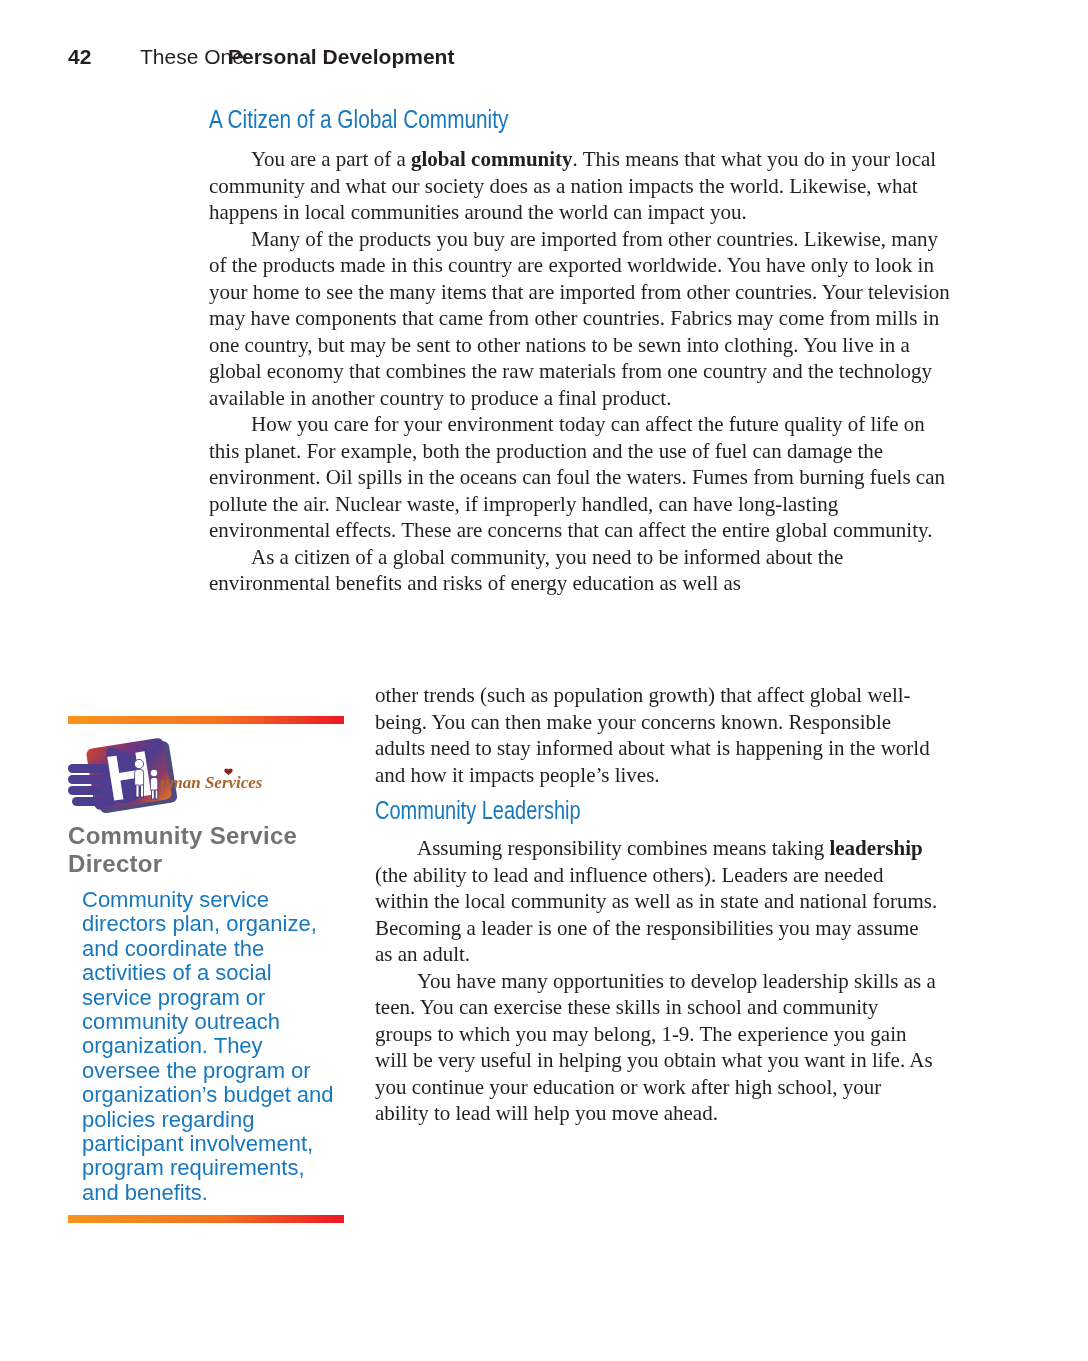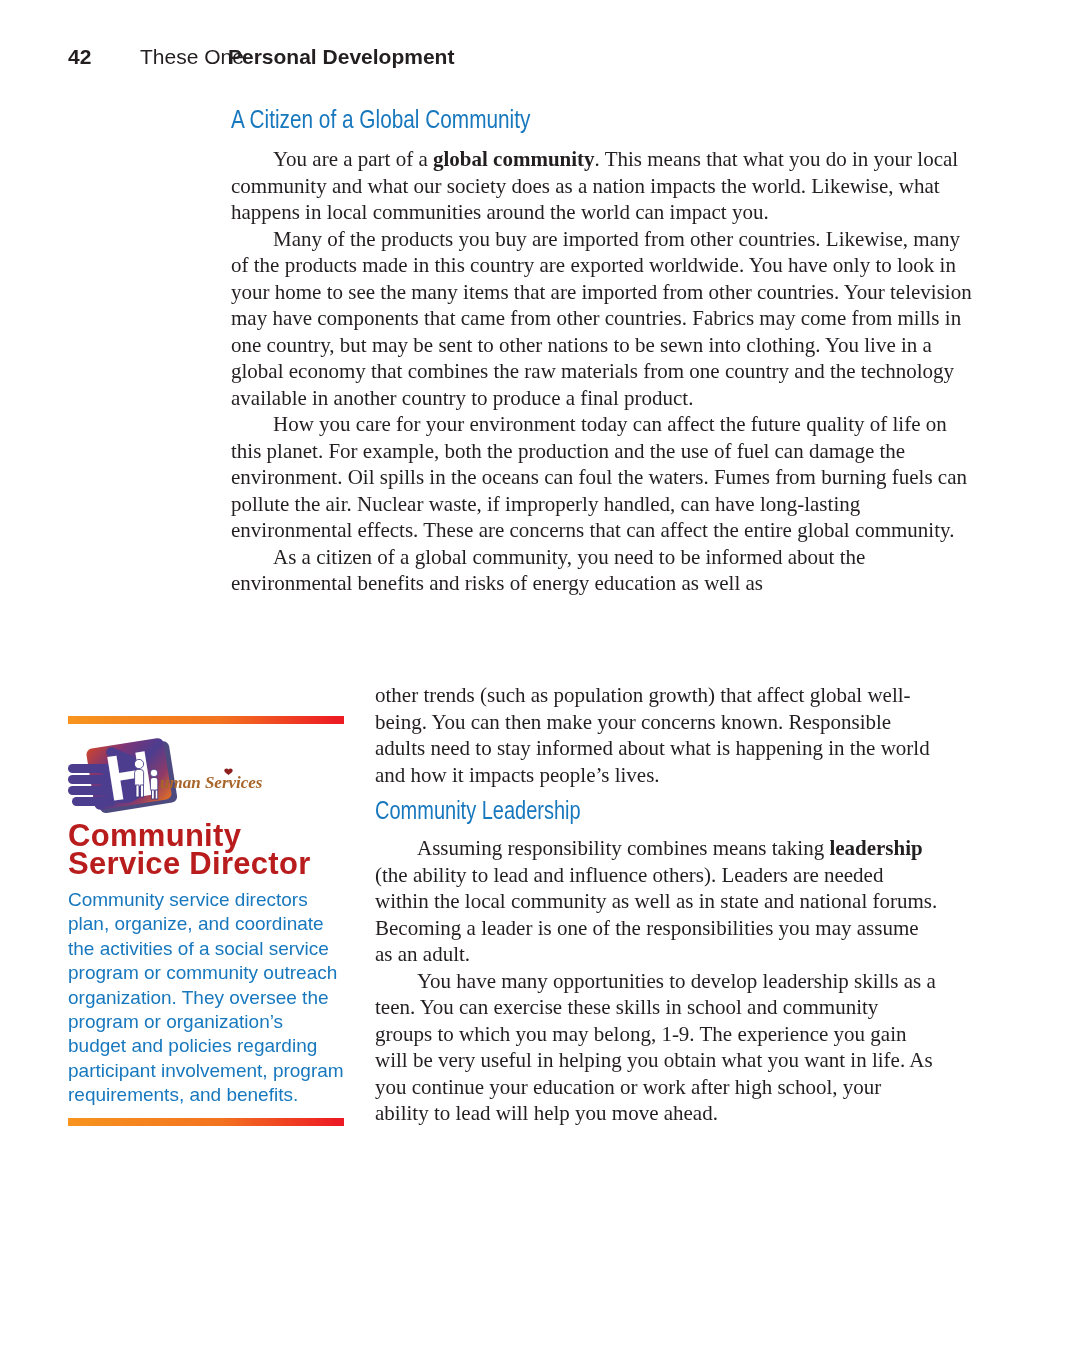--- a/index.html
+++ b/index.html
@@ -12,21 +12,21 @@
   .header { position:absolute; top:45px; left:0; width:100%; height:30px;
             font-family:"Liberation Sans", sans-serif; font-size:21px; }
   .page-num   { position:absolute; left:68px;  font-weight:bold; }
   .part-label { position:absolute; left:140px; }
   .part-title { position:absolute; left:228px; font-weight:bold;text-align:center; }
 
   
   .body-para { margin:0; font-size:21px; line-height:26.5px; text-align:left; }
   .indent { text-indent:42px; }
 
-  .upper   { position:absolute; left:231px; top:104px;  width:745px; }
+  .upper   { position:absolute; left:209px; top:104px;  width:745px; }
   .rightcol{ position:absolute; left:375px; top:682px;  width:565px; }
   .bottom  { position:absolute; left:225px; top:1160px; width:745px; }
 
   h1,h2,h3 { font-family:"Liberation Sans", sans-serif; }
   .h-blue   { color:#1878BE; }
   h2.section-heading {
     font-size:26px; font-weight:normal; margin:0 0 12px 0; line-height:30px;
     transform:scaleX(0.8); transform-origin:0 50%; white-space:nowrap;
   }
   h3.sub-heading {
@@ -37,26 +37,26 @@
     font-size:35px; font-weight:bold; color:#2B3990; margin:0 0 14px 0;
     line-height:38px; transform:scaleX(0.8); transform-origin:0 50%; white-space:nowrap;
   }
 
   
   .sidebar { position:absolute; left:68px; top:716px; width:276px; }
   .grad-bar { height:8px; width:100%;
     background:linear-gradient(90deg,#F7941E 0%,#F3731F 55%,#ED1C24 97%); }
   .logo-wrap { margin:14px 0 0 0; height:82px; }
   .sb-heading {
-    font-family:"Liberation Sans", sans-serif; font-weight:bold; font-size:31px;
-    line-height:28px; color:#b91c1c; margin:2px 0 10px 0; letter-spacing:0.3px;
+    font-family:"Liberation Sans", sans-serif; font-weight:bold; font-size:24px;
+    line-height:28px; color:#737373; margin:2px 0 10px 0; letter-spacing:0.3px;
   }
   .sb-body {
-    font-family:"Liberation Sans", sans-serif; font-size:19px; line-height:24.4px;
-    color:#1878BE; margin:0 0 10px 0;
+    font-family:"Liberation Sans", sans-serif; font-size:22px; line-height:24.4px;
+    color:#1878BE; margin:0 0 10px 14px;
   }
 </style>
 </head>
 <body>
 
 <div class="page">
 
   <div class="header">
     <span class="page-num">42</span>
     <span class="part-label">These One</span>

